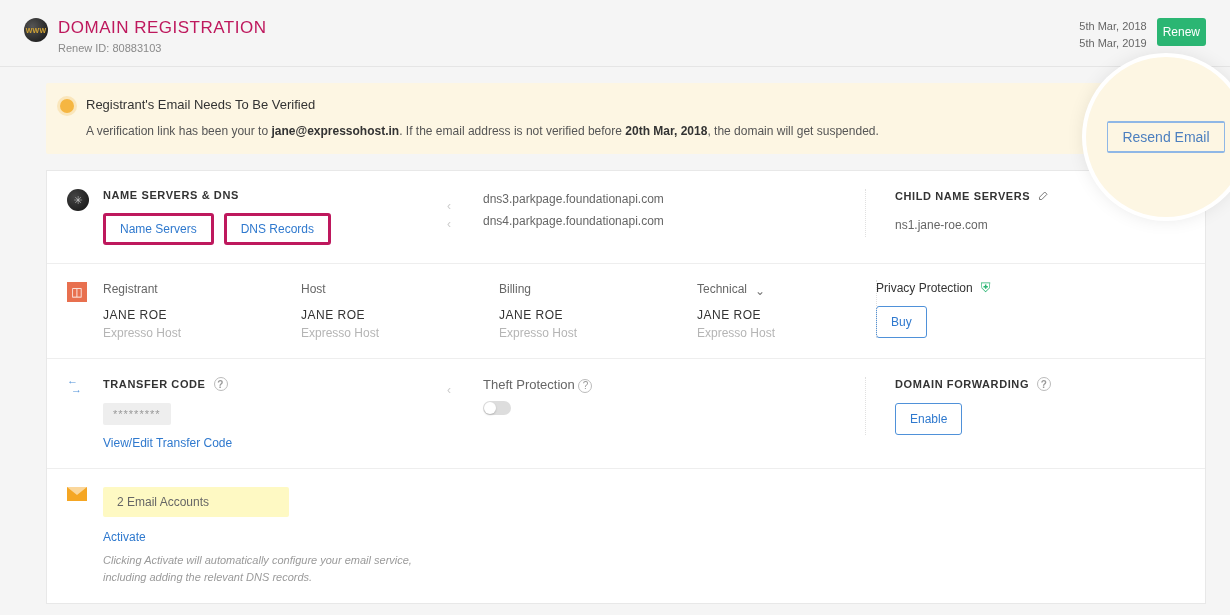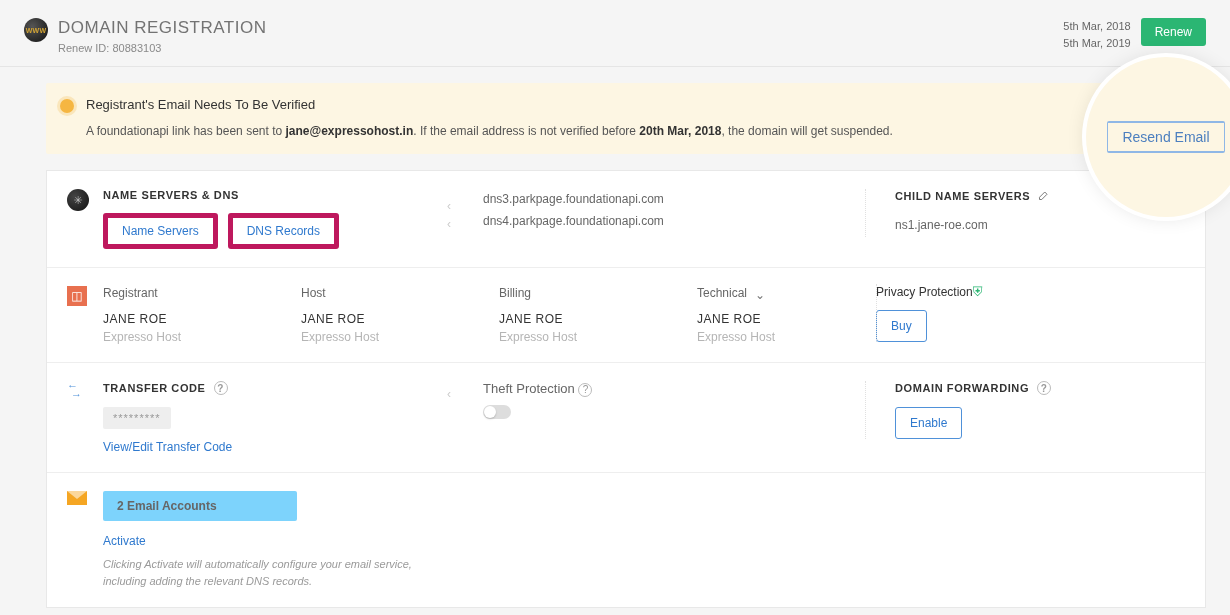--- a/index.html
+++ b/index.html
@@ -3,26 +3,26 @@
 <meta charset="utf-8">
 <style>
   * { box-sizing: border-box; margin: 0; padding: 0; }
   html, body { width: 1230px; height: 615px; font-family: -apple-system, BlinkMacSystemFont, "Segoe UI", Arial, sans-serif; background:#f5f5f5; color:#333; font-size:13px; }
   .page { padding: 18px 0 20px 0; }
 
   
   .header { display:flex; align-items:flex-start; padding: 0 24px 12px 24px; border-bottom:1px solid #e5e5e5; }
   .header .icon-col { width: 34px; }
   .www-icon { width:24px; height:24px; border-radius:50%; background: radial-gradient(circle at 35% 35%, #555, #111); display:flex; align-items:center; justify-content:center; color:#d4a534; font-size:7px; font-weight:bold; letter-spacing:0.3px;}
-  .header h1 { font-size:17px; font-weight:500; letter-spacing:0.5px; color:#737373; }
+  .header h1 { font-size:17px; font-weight:500; letter-spacing:0.5px; color:#be185d; }
   .header .order { font-size:11px; color:#8a8a8a; margin-top:4px;}
   .header .spacer{flex:1;}
   .header .dates { text-align:right; font-size:11px; color:#666; margin-right:10px;}
   .header .dates div{line-height:1.5;}
-  .renew-btn { background:#2bb673; color:#fff; border:none; border-radius:3px; padding:7px 14px; font-size:12px; cursor:pointer; }
+  .renew-btn { background:#2bb673; color:#fff; border:none; border-radius:3px; padding:7px 6px; font-size:12px; cursor:pointer; }
 
   
   .alert { position:relative; margin: 16px 24px 0 46px; background:#fdf6e3; border-radius:2px; padding:14px 230px 14px 40px; }
   .alert .dot { position:absolute; left:14px; top:16px; width:14px; height:14px; border-radius:50%; background:#f5b642; box-shadow: 0 0 0 3px rgba(245,182,66,0.25);}
   .alert-title{ font-size:13px; font-weight:400; color:#333; margin-bottom:10px;}
   .alert-body{ font-size:12px; color:#555; line-height:1.5;}
   .alert-body b{color:#333;}
 
   
   .resend-wrap { position:absolute; right:-40px; top:-26px; width:160px; height:160px; border-radius:50%; background:#fdf6e3; box-shadow:0 0 0 4px #fff, 0 0 20px rgba(0,0,0,0.12); display:flex; align-items:center; justify-content:center;}
@@ -33,54 +33,54 @@
 
   .section { padding: 18px 20px 18px 20px; display:grid; grid-template-columns: 28px 1fr; column-gap:8px; border-bottom:1px solid #eee;}
   .section:last-child{border-bottom:none;}
   .sec-icon { width:22px; height:22px; }
   .sec-body { position:relative; }
   .sec-title { font-size:11px; letter-spacing:0.6px; color:#333; font-weight:600; margin-bottom:12px; display:flex; align-items:center; gap:8px;}
   .help-icon{ display:inline-flex; width:14px; height:14px; border:1px solid #bbb; border-radius:50%; color:#999; font-size:10px; align-items:center; justify-content:center;}
   .edit-icon svg { width:12px; height:12px; cursor:pointer;}
 
   .pill-row{display:flex; gap:10px;}
-  .pill-btn{ border:5px solid #be185d; color:#2f79ce; background:#fff; border-radius:3px; padding:6px 14px; font-size:12px; cursor:pointer;}
+  .pill-btn{ border:3px solid #be185d; color:#2f79ce; background:#fff; border-radius:3px; padding:6px 14px; font-size:12px; cursor:pointer;}
 
   .cols-3 { display:grid; grid-template-columns: 350px 1fr 320px; gap:0; align-items:start;}
   .colA{}
   .colB{ position:relative; padding-left:30px;}
   .colC{ position:relative; padding-left:30px;}
   .divider-l { position:absolute; left:0; top:0; bottom:0; border-left:1px dotted #e0e0e0; }
   
   .ns-list{ font-size:12px; color:#666; line-height:1.8;}
   .caret-left{ position:absolute; left:-6px; top:10px; color:#ccc; font-size:12px;}
   .caret-left2{position:absolute; left:-6px; top:28px; color:#ccc; font-size:12px;}
 
   
   .section.collapsible .chev { position:absolute; right:420px; top:2px; color:#777; font-size:12px; cursor:pointer;}
   .contact-grid{ display:grid; grid-template-columns: repeat(4, 170px); gap:28px; }
   .contact-col .label{font-size:12px; color:#666; margin-bottom:12px; font-weight:500;}
   .contact-col .name{font-size:12px; color:#333; letter-spacing:0.5px; margin-bottom:4px;}
   .contact-col .org{font-size:12px; color:#b5b5b5;}
   .right-box{ position:absolute; left:773px; top:-2px; width:300px;}
-  .right-box .rb-title{font-size:12px; color:#333; margin-bottom:10px; display:flex; align-items:center; gap:0; font-weight:500;}
+  .right-box .rb-title{font-size:12px; color:#333; margin-bottom:10px; display:flex; align-items:center; gap:8px; font-weight:500;}
   .shield-icon{color:#2bb673; font-size:13px;}
   .box-btn{border:1px solid #4f91d9; color:#2f79ce; background:#fff; border-radius:3px; padding:8px 14px; font-size:12px; cursor:pointer;}
 
   
   .fade-mask{position:absolute; left:0; right:400px; height:20px; bottom:-18px; background:linear-gradient(rgba(255,255,255,0), #fff);}
 
   
   .chip{display:inline-block; background:#eee; color:#999; font-size:11px; letter-spacing:1px; padding:5px 10px; border-radius:2px; margin-bottom:10px;}
   .link{color:#2f79ce; font-size:12px; cursor:pointer;}
   .toggle{ width:28px; height:14px; border-radius:8px; background:#ddd; position:relative; cursor:pointer; display:inline-block;}
   .toggle::after{content:""; position:absolute; width:12px; height:12px; border-radius:50%; background:#fff; top:1px; left:1px; box-shadow:0 1px 2px rgba(0,0,0,0.2);}
 
   
-  .big-chip{display:inline-block; background:#7dd3fc; color:#666; font-size:12px; padding:8px 80px 8px 14px; border-radius:2px; margin-bottom:12px;font-weight:bold;}
+  .big-chip{display:inline-block; background:#fef9c3; color:#666; font-size:12px; padding:8px 80px 8px 14px; border-radius:2px; margin-bottom:12px;}
   .note{font-size:11px; color:#9a9a9a; font-style:italic; line-height:1.5; max-width:340px; margin-top:8px;}
 
   
   .ic-globe{width:22px;height:22px;border-radius:50%;background:radial-gradient(circle at 35% 35%,#444,#111);display:flex;align-items:center;justify-content:center;color:#bbb;font-size:11px;}
   .ic-contact{width:20px;height:20px;background:#e8704f;display:flex;align-items:center;justify-content:center;color:#fff;font-size:12px;}
   .ic-transfer{width:22px;height:16px;position:relative;}
   .ic-transfer::before{content:"←";position:absolute;left:0;top:-3px;color:#4f91d9;font-size:11px;}
   .ic-transfer::after{content:"→";position:absolute;left:4px;top:6px;color:#4f91d9;font-size:11px;}
   .ic-mail{width:20px;height:14px;background:#f5a623;position:relative;clip-path:polygon(0 0,100% 0,100% 100%,0 100%);}
   .ic-mail::after{content:"";position:absolute;left:0;top:0;border-left:10px solid transparent;border-right:10px solid transparent;border-top:8px solid #fff;opacity:0.55;}
@@ -107,21 +107,21 @@
       <div>5th Mar, 2018</div>
       <div>5th Mar, 2019</div>
     </div>
     <button class="renew-btn">Renew</button>
   </div>
 
   <div class="alert">
     <div class="dot"></div>
     <div class="alert-title">Registrant's Email Needs To Be Verified</div>
     <div class="alert-body">
-      <span>A foundationapi link has been sent to </span><b>jane@expressohost.in</b><span>. If the email address is not verified before </span><b>20th Mar, 2018</b><span>, the domain will get suspended.</span>
+      <span>A verification link has been your to </span><b>jane@expressohost.in</b><span>. If the email address is not verified before </span><b>20th Mar, 2018</b><span>, the domain will get suspended.</span>
     </div>
     <div class="resend-wrap">
       <button class="resend-btn">Resend Email</button>
     </div>
   </div>
 
   <div class="card">
 
     <div class="section">
       <div class="sec-icon">

